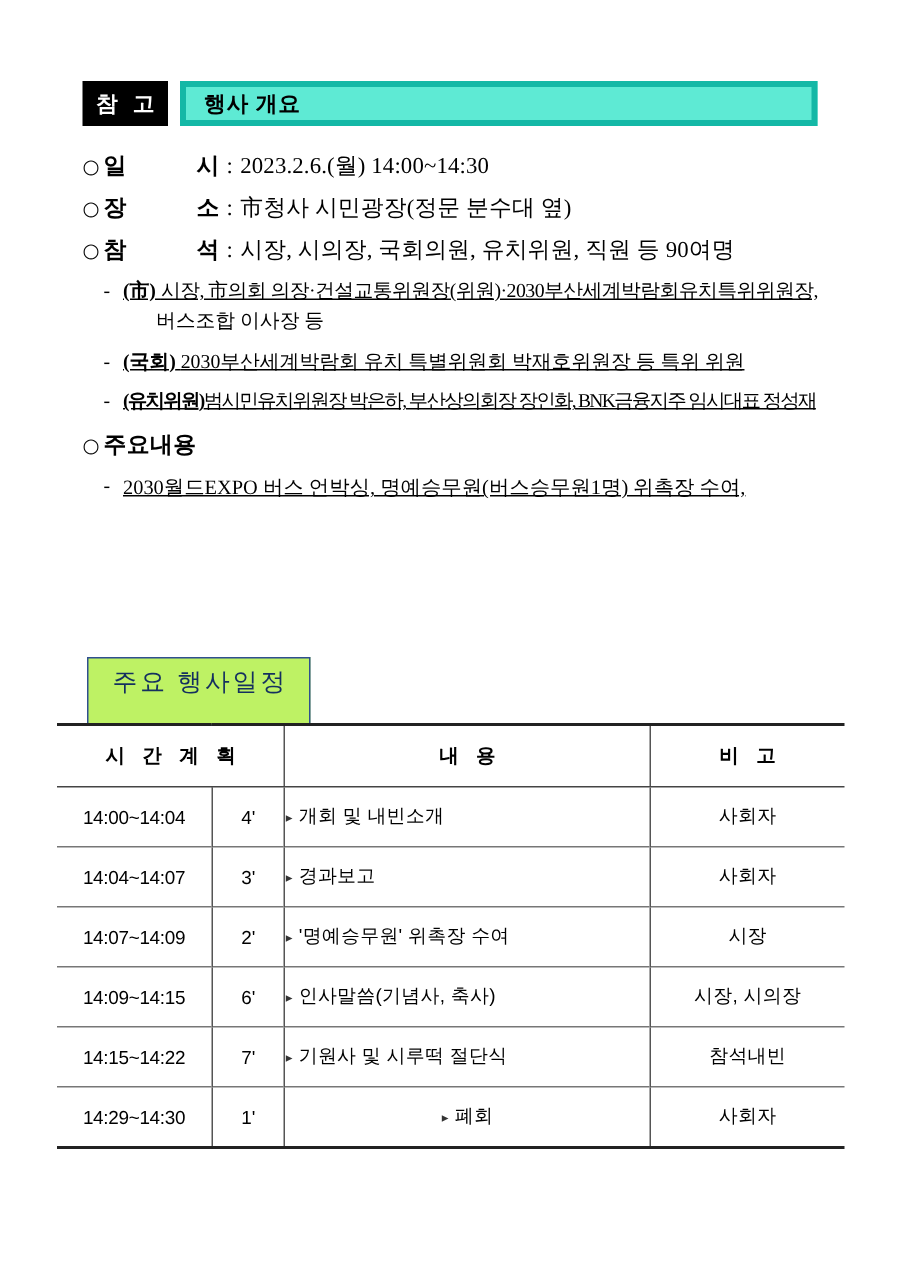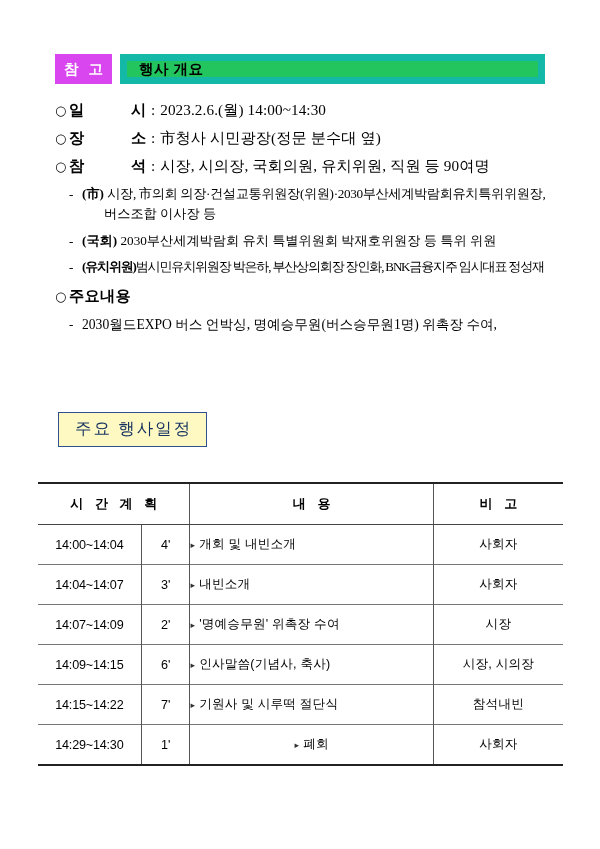--- a/index.html
+++ b/index.html
@@ -28,37 +28,37 @@
     position: absolute;
     left: 55px;
     top: 54px;
     display: flex;
     align-items: stretch;
     width: 490px;
     height: 30px;
   }
   .tag-badge {
     width: 57px;
-    background: #d946ef;
+    background: #000000;
     color: #ffffff;
     font-family: "Liberation Sans", sans-serif;
     font-weight: bold;
     font-size: 14.5px;
     letter-spacing: 3px;
     display: flex;
     align-items: center;
     justify-content: center;
     text-indent: 3px;
     flex: none;
   }
   .tag-title {
     flex: 1;
     margin-left: 8px;
-    border: 7px solid #14b8a6;
-    background: #22c55e;
+    border: 4px solid #14b8a6;
+    background: #5eead4;
     display: flex;
     align-items: center;
     padding-left: 12px;
     font-family: "Liberation Sans", sans-serif;
     font-weight: bold;
     font-size: 14.5px;
     letter-spacing: 0.5px;
     box-sizing: border-box;
   }
 
@@ -110,47 +110,48 @@
     margin: 2px 0 7px 0;
     padding-left: 14px;
     line-height: 1.5;
   }
   .ov-dash {
     flex: none;
     width: 13px;
   }
   .ov-subtext {
     flex: 1;
+    text-decoration: underline;
   }
   .ov-subtext b {
     font-weight: bold;
   }
   .tight {
     letter-spacing: -1.15px;
     font-size: 13px;
     white-space: nowrap;
   }
   .semi-tight {
     letter-spacing: -0.35px;
     white-space: nowrap;
   }
   .nowrapline { white-space: nowrap; }
 
   
   .sec2-head {
     position: absolute;
     left: 58px;
-    top: 412px;
+    top: 438px;
     border: 1.4px solid #2f4f8f;
-    background: #fef9c3;
+    background: #bef264;
     color: #14305f;
     font-family: "Liberation Serif", serif;
     font-size: 16.5px;
     letter-spacing: 2px;
-    padding: 5px 14px 6px 14px;
+    padding: 5px 14px 17px 14px;
     text-indent: 2px;
   }
 
   
   .sched {
     position: absolute;
     left: 38px;
     top: 482px;
     width: 525px;
     border-collapse: collapse;
@@ -287,21 +288,21 @@
     <tbody>
         <tr>
           <td class="col-time">14:00~14:04</td>
           <td class="col-dur vline-l">4'</td>
           <td class="col-desc vline-l"><span class="desc-bullet">▸</span><span>개회 및 내빈소개</span></td>
           <td class="col-note vline-l">사회자</td>
         </tr>
         <tr>
           <td class="col-time">14:04~14:07</td>
           <td class="col-dur vline-l">3'</td>
-          <td class="col-desc vline-l"><span class="desc-bullet">▸</span><span>내빈소개</span></td>
+          <td class="col-desc vline-l"><span class="desc-bullet">▸</span><span>경과보고</span></td>
           <td class="col-note vline-l">사회자</td>
         </tr>
         <tr>
           <td class="col-time">14:07~14:09</td>
           <td class="col-dur vline-l">2'</td>
           <td class="col-desc vline-l"><span class="desc-bullet">▸</span><span>'명예승무원' 위촉장 수여</span></td>
           <td class="col-note vline-l">시장</td>
         </tr>
         <tr>
           <td class="col-time">14:09~14:15</td>

